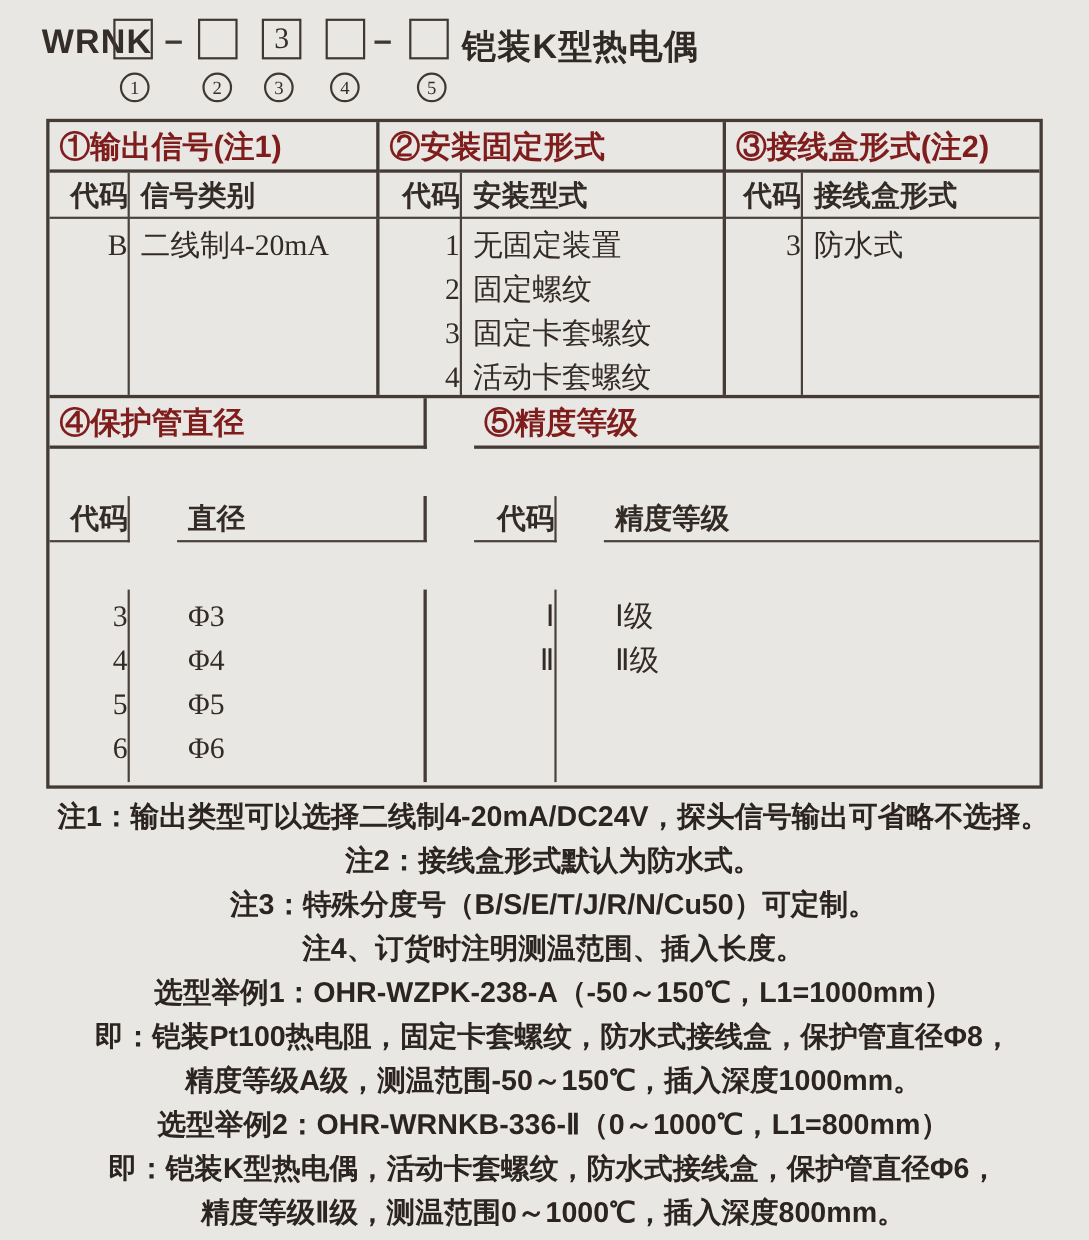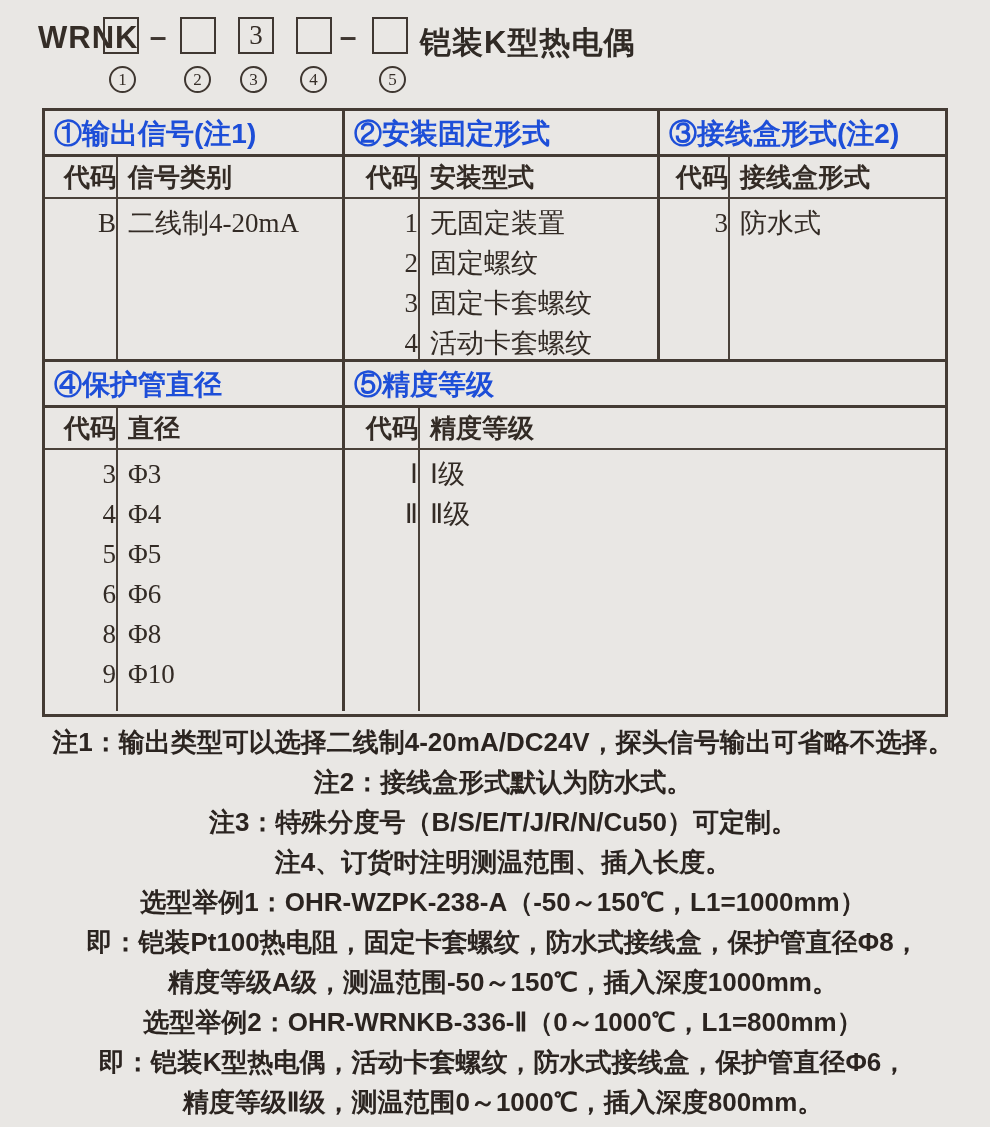--- a/index.html
+++ b/index.html
@@ -52,24 +52,25 @@
   .sec1 {
     height:251px;
     grid-template-columns:73px 227px 75px 240px 70px 1fr;
     grid-template-rows:46px 42px 1fr;
     border-bottom:3px solid #443b34;
   }
   .sec2 {
     height:349px;
     grid-template-columns:73px 227px 75px 1fr;
     grid-template-rows:46px 42px 1fr;
+    gap:43px;
   }
   .cell { overflow:hidden; }
   .ghead {
-    font-size:28px; font-weight:bold; color:#1d4ed8;
+    font-size:28px; font-weight:bold; color:#7f1d1d;
     padding-left:9px; line-height:46px;
     border-bottom:3px solid #443b34;
   }
   .span2 { grid-column:span 2; }
   .br-thick { border-right:3px solid #443b34; }
   .br-thin  { border-right:2px solid #4a413a; }
   .subhead {
     font-family:"Liberation Serif", serif; font-weight:bold;
     font-size:26px; color:#332b25; line-height:42px;
     border-bottom:2px solid #4a413a;

